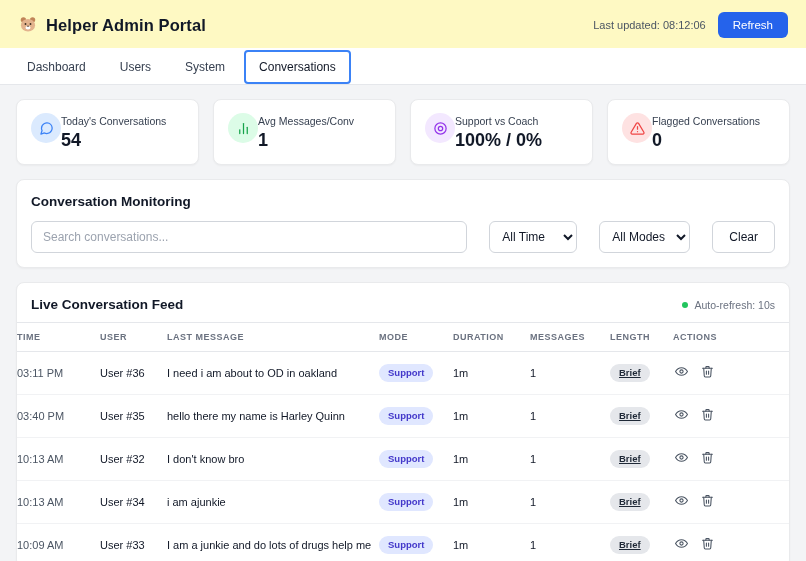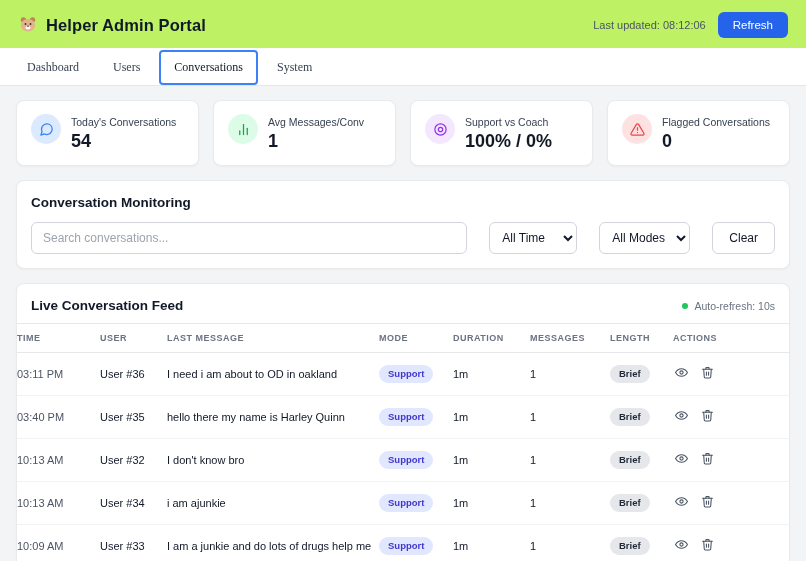--- a/index.html
+++ b/index.html
@@ -1,36 +1,36 @@
 <!DOCTYPE html>
 <html><head>
 <meta charset="utf-8">
 <style>
   * { margin:0; padding:0; box-sizing:border-box; }
   html,body { width:806px; height:561px; overflow:hidden; }
   body { background:#f3f4f6; font-family:"Liberation Sans",sans-serif; color:#111827; font-size:12px; }
 
   
-  .topbar { background:#bef264; display:flex; align-items:center; justify-content:space-between; padding:12px 18px 10px; }
+  .topbar { background:#fef9c3; display:flex; align-items:center; justify-content:space-between; padding:12px 18px 10px; }
   .brand { display:flex; align-items:center; gap:8px; }
   .brand h1 { font-size:16.5px; font-weight:700; letter-spacing:.1px; }
   .topbar-right { display:flex; align-items:center; gap:12px; }
   .last-updated { font-size:11px; color:#4b5563; }
   .refresh-btn { background:#2563eb; color:#fff; border:none; border-radius:6px; padding:7px 15px; font-size:11.5px; font-weight:500; cursor:pointer; font-family:inherit; }
 
   
-  .tabbar { background:#fff; border-bottom:1px solid #e5e7eb; display:flex; align-items:center; padding:2px 12px 0; gap:4px;font-family:Liberation Serif, serif; }
+  .tabbar { background:#fff; border-bottom:1px solid #e5e7eb; display:flex; align-items:center; padding:2px 12px 0; gap:4px; }
   .tab { background:none; border:2px solid transparent; padding:8px 13px; font-size:12px; color:#374151; cursor:pointer; font-family:inherit; }
   .tab.active { border-color:#3b82f6; border-radius:4px; color:#111827; }
 
   .content { padding:14px 16px 0; }
 
   
   .stats { display:flex; gap:14px; margin-bottom:14px; }
-  .stat-card { flex:1; background:#fff; border:1px solid #e9eaec; border-radius:8px; padding:13px 14px; display:flex; gap:10px; align-items:flex-start; box-shadow:0 1px 2px rgba(0,0,0,.04); }
+  .stat-card { flex:1; background:#fff; border:1px solid #e9eaec; border-radius:8px; padding:13px 14px; display:flex; align-items:flex-start; box-shadow:0 1px 2px rgba(0,0,0,.04); }
   .stat-icon { width:30px; height:30px; border-radius:999px; display:flex; align-items:center; justify-content:center; flex-shrink:0; }
   .tint-blue   { background:#dbeafe; color:#3b82f6; }
   .tint-green  { background:#dcfce7; color:#16a34a; }
   .tint-purple { background:#f3e8ff; color:#9333ea; }
   .tint-red    { background:#fee2e2; color:#ef4444; }
   .stat-label { font-size:10.5px; color:#374151; padding-top:2px; }
   .stat-value { font-size:18px; font-weight:700; margin-top:3px; }
 
   
   .panel { background:#fff; border:1px solid #e9eaec; border-radius:8px; box-shadow:0 1px 2px rgba(0,0,0,.04); }
@@ -53,21 +53,21 @@
   tbody td { font-size:11px; padding:11px 8px; border-bottom:1px solid #f1f2f4; color:#111827; vertical-align:middle; }
   th:first-child, td:first-child { padding-left:0; }
   .col-time{width:75px;} .col-user{width:67px;} .col-msg{width:212px;} .col-mode{width:74px;}
   .col-dur{width:77px;}  .col-msgs{width:80px;} .col-len{width:63px;}  .col-act{width:auto;}
   td.time-cell { color:#4b5563; }
   td.user-cell { font-weight:500; }
   td.msg-cell { white-space:nowrap; overflow:hidden; }
 
   .badge { display:inline-block; padding:3px 9px; border-radius:999px; font-size:9.5px; font-weight:600; line-height:1.3; }
   .badge-support { background:#e0e7ff; color:#4338ca; }
-  .badge-brief   { background:#e5e7eb; color:#1f2937; font-weight:700; }
+  .badge-brief   { background:#e5e7eb; color:#1f2937; font-weight:700;text-decoration:underline; }
 
   .actions-cell { white-space:nowrap; }
   .icon-btn { background:none; border:none; padding:2px; cursor:pointer; color:#4b5563; vertical-align:middle; }
   .icon-btn + .icon-btn { margin-left:9px; }
 </style>
 </head>
 <body>
 
 <header class="topbar">
   <div class="brand">
@@ -86,22 +86,22 @@
   </div>
   <div class="topbar-right">
     <span class="last-updated">Last updated: 08:12:06</span>
     <button class="refresh-btn">Refresh</button>
   </div>
 </header>
 
 <nav class="tabbar">
   <button class="tab">Dashboard</button>
   <button class="tab">Users</button>
+  <button class="tab">System</button>
   <button class="tab active">Conversations</button>
-  <button class="tab">System</button>
 </nav>
 
 <main class="content">
 
   <section class="stats">
 
     <div class="stat-card">
       <span class="stat-icon tint-blue">
         <svg width="15" height="15" viewBox="0 0 24 24" fill="none" stroke="currentColor" stroke-width="2" stroke-linecap="round" stroke-linejoin="round">
           <path d="M21 11.5a8.38 8.38 0 0 1-.9 3.8 8.5 8.5 0 0 1-7.6 4.7 8.38 8.38 0 0 1-3.8-.9L3 21l1.9-5.7a8.38 8.38 0 0 1-.9-3.8 8.5 8.5 0 0 1 4.7-7.6 8.38 8.38 0 0 1 3.8-.9h.5a8.48 8.48 0 0 1 8 8v.5z"></path>

